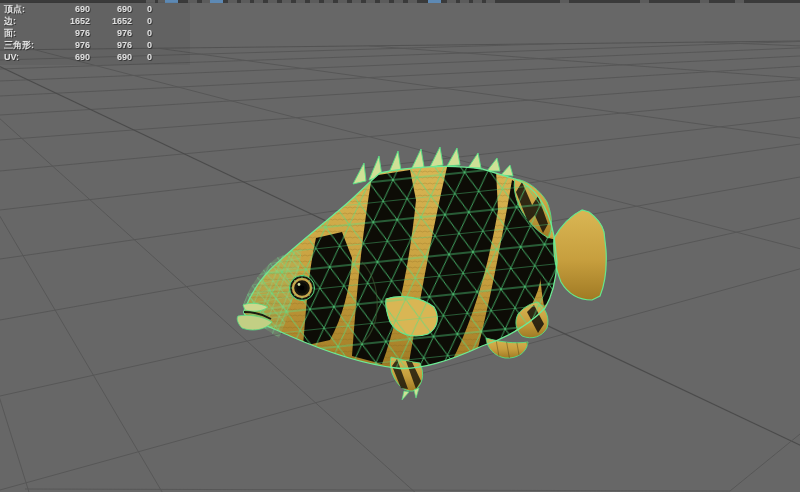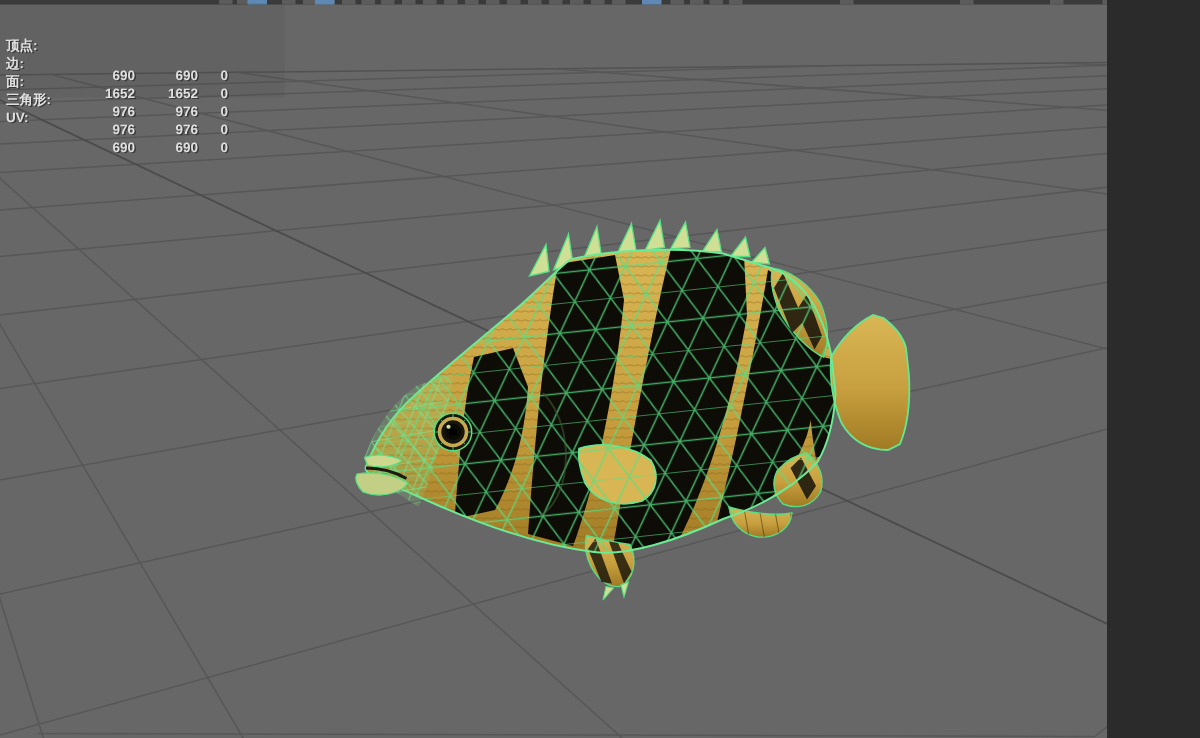--- a/index.html
+++ b/index.html
@@ -1,17 +1,17 @@
 <!DOCTYPE html>
 <html><head>
 <meta charset="utf-8">
 <style>
   html,body{margin:0;padding:0;background:#2b2b2b;}
   .viewport{
-    position:relative;width:738px;height:492px;overflow:hidden;
+    position:relative;width:800px;height:492px;overflow:hidden;
     background:#676767;
     font-family:"Liberation Sans","DejaVu Sans",sans-serif;
   }
   .toolbar-strip{
     position:absolute;top:0;left:0;width:800px;height:3px;background:#3a3a3a;z-index:5;
   }
   .toolbar-strip .seg{position:absolute;top:0;height:3px;}
   svg.scene{position:absolute;top:0;left:0;z-index:1;}
   .stats{
     position:absolute;top:2px;left:0;z-index:6;
@@ -19,21 +19,21 @@
     font-size:9px;font-weight:bold;color:#e0e0e0;
     text-shadow:1px 1px 0 rgba(20,20,20,.55);
     background:rgba(40,40,40,0.07);
     padding:1px 0 2px 0;
   }
   .stats .row{
     display:grid;grid-template-columns:48px 42px 42px 20px;
     height:12px;line-height:12px;align-items:center;
   }
   .stats .lbl{padding-left:4px;text-align:left;white-space:nowrap;}
-  .stats .val{text-align:right;margin-top:41px;}
+  .stats .val{text-align:right;}
 </style>
 </head>
 <body>
 
 <div class="viewport">
 
   <div class="toolbar-strip" id="toolbarStrip">
       <div class="seg" style="left: 146px; width: 9px; background: rgb(92, 92, 92);"></div>
       <div class="seg" style="left: 158px; width: 9px; background: rgb(92, 92, 92);"></div>
       <div class="seg" style="left: 188px; width: 9px; background: rgb(92, 92, 92);"></div>

